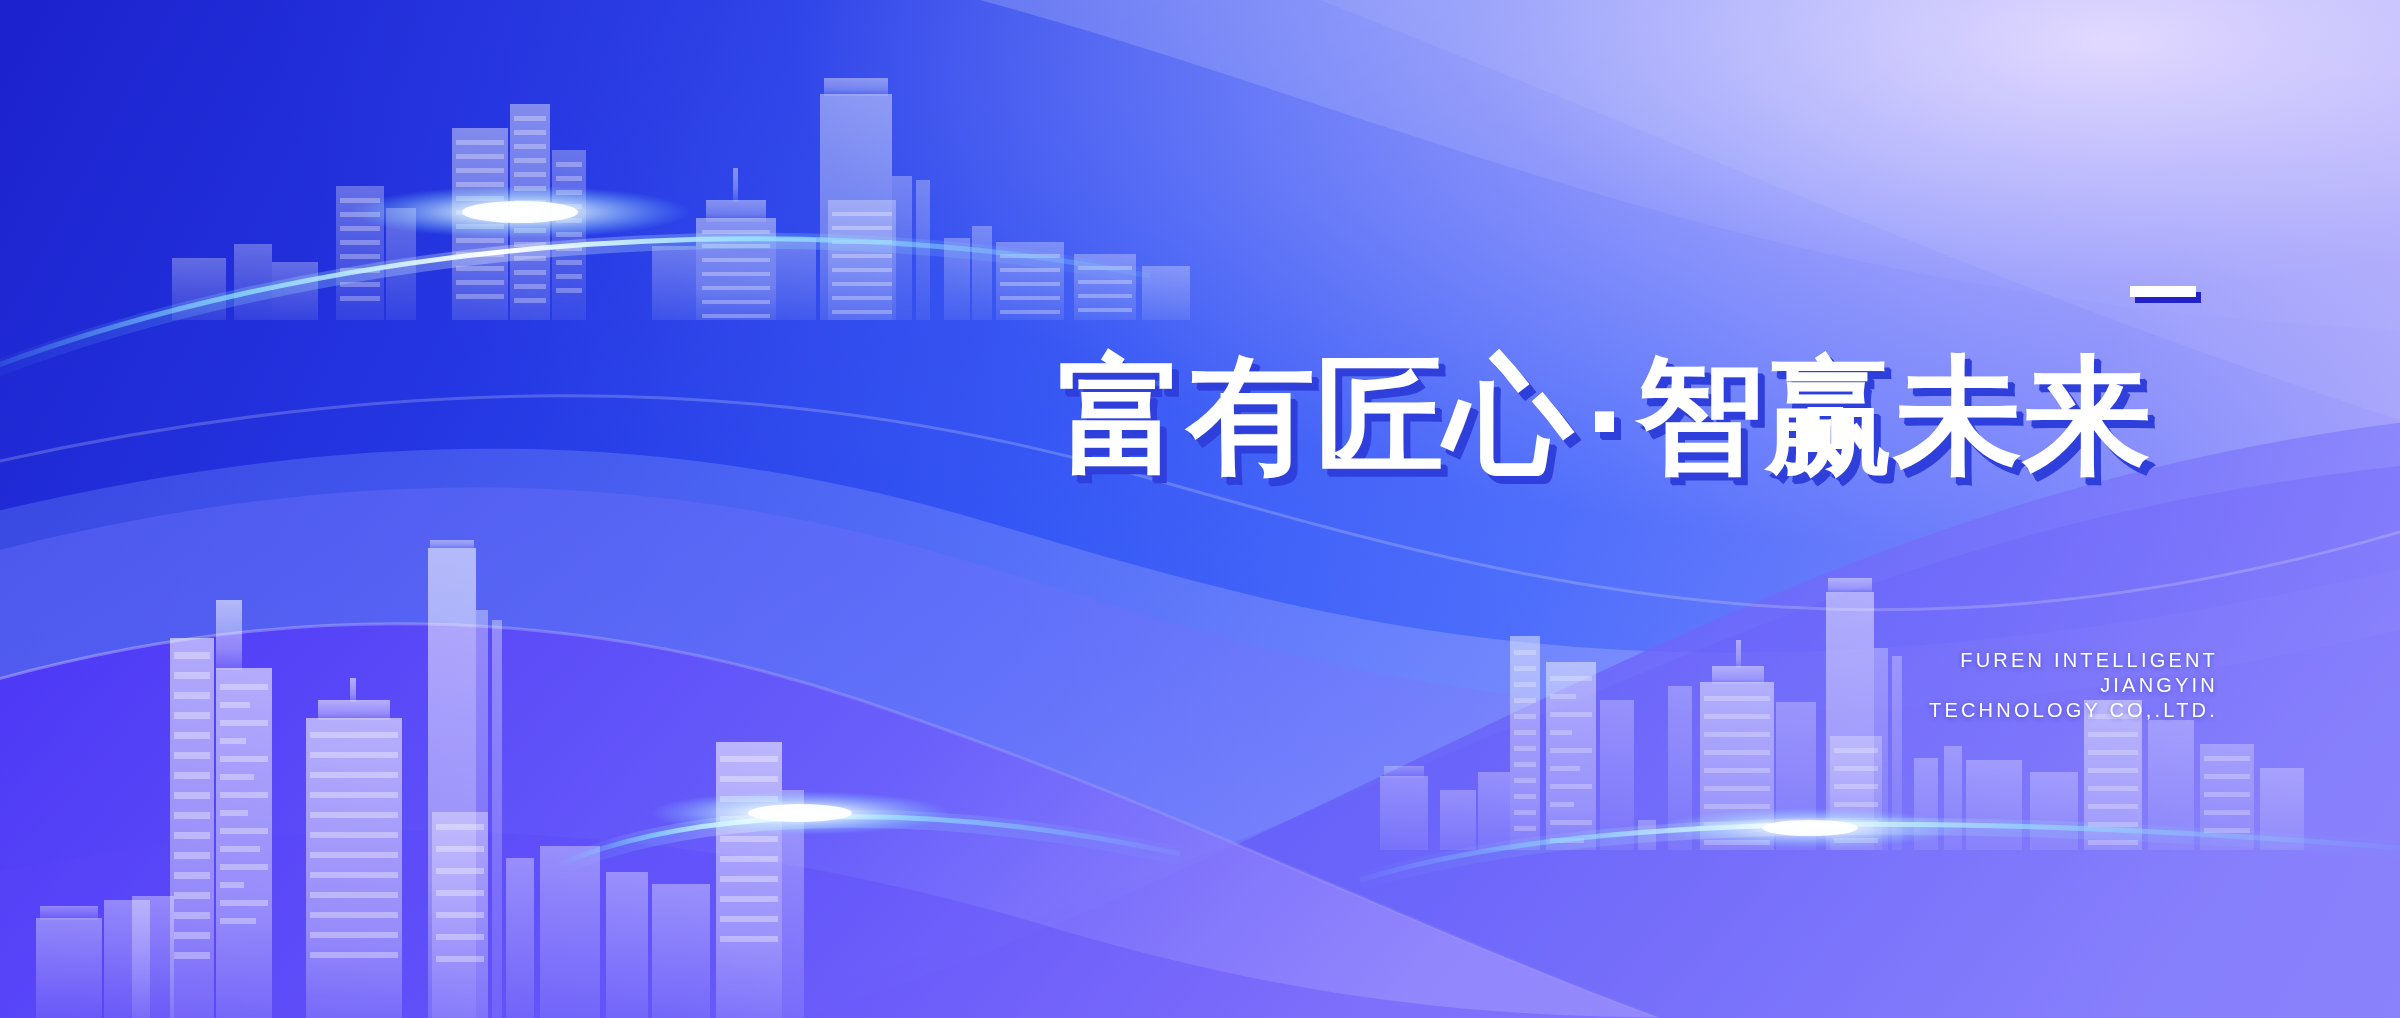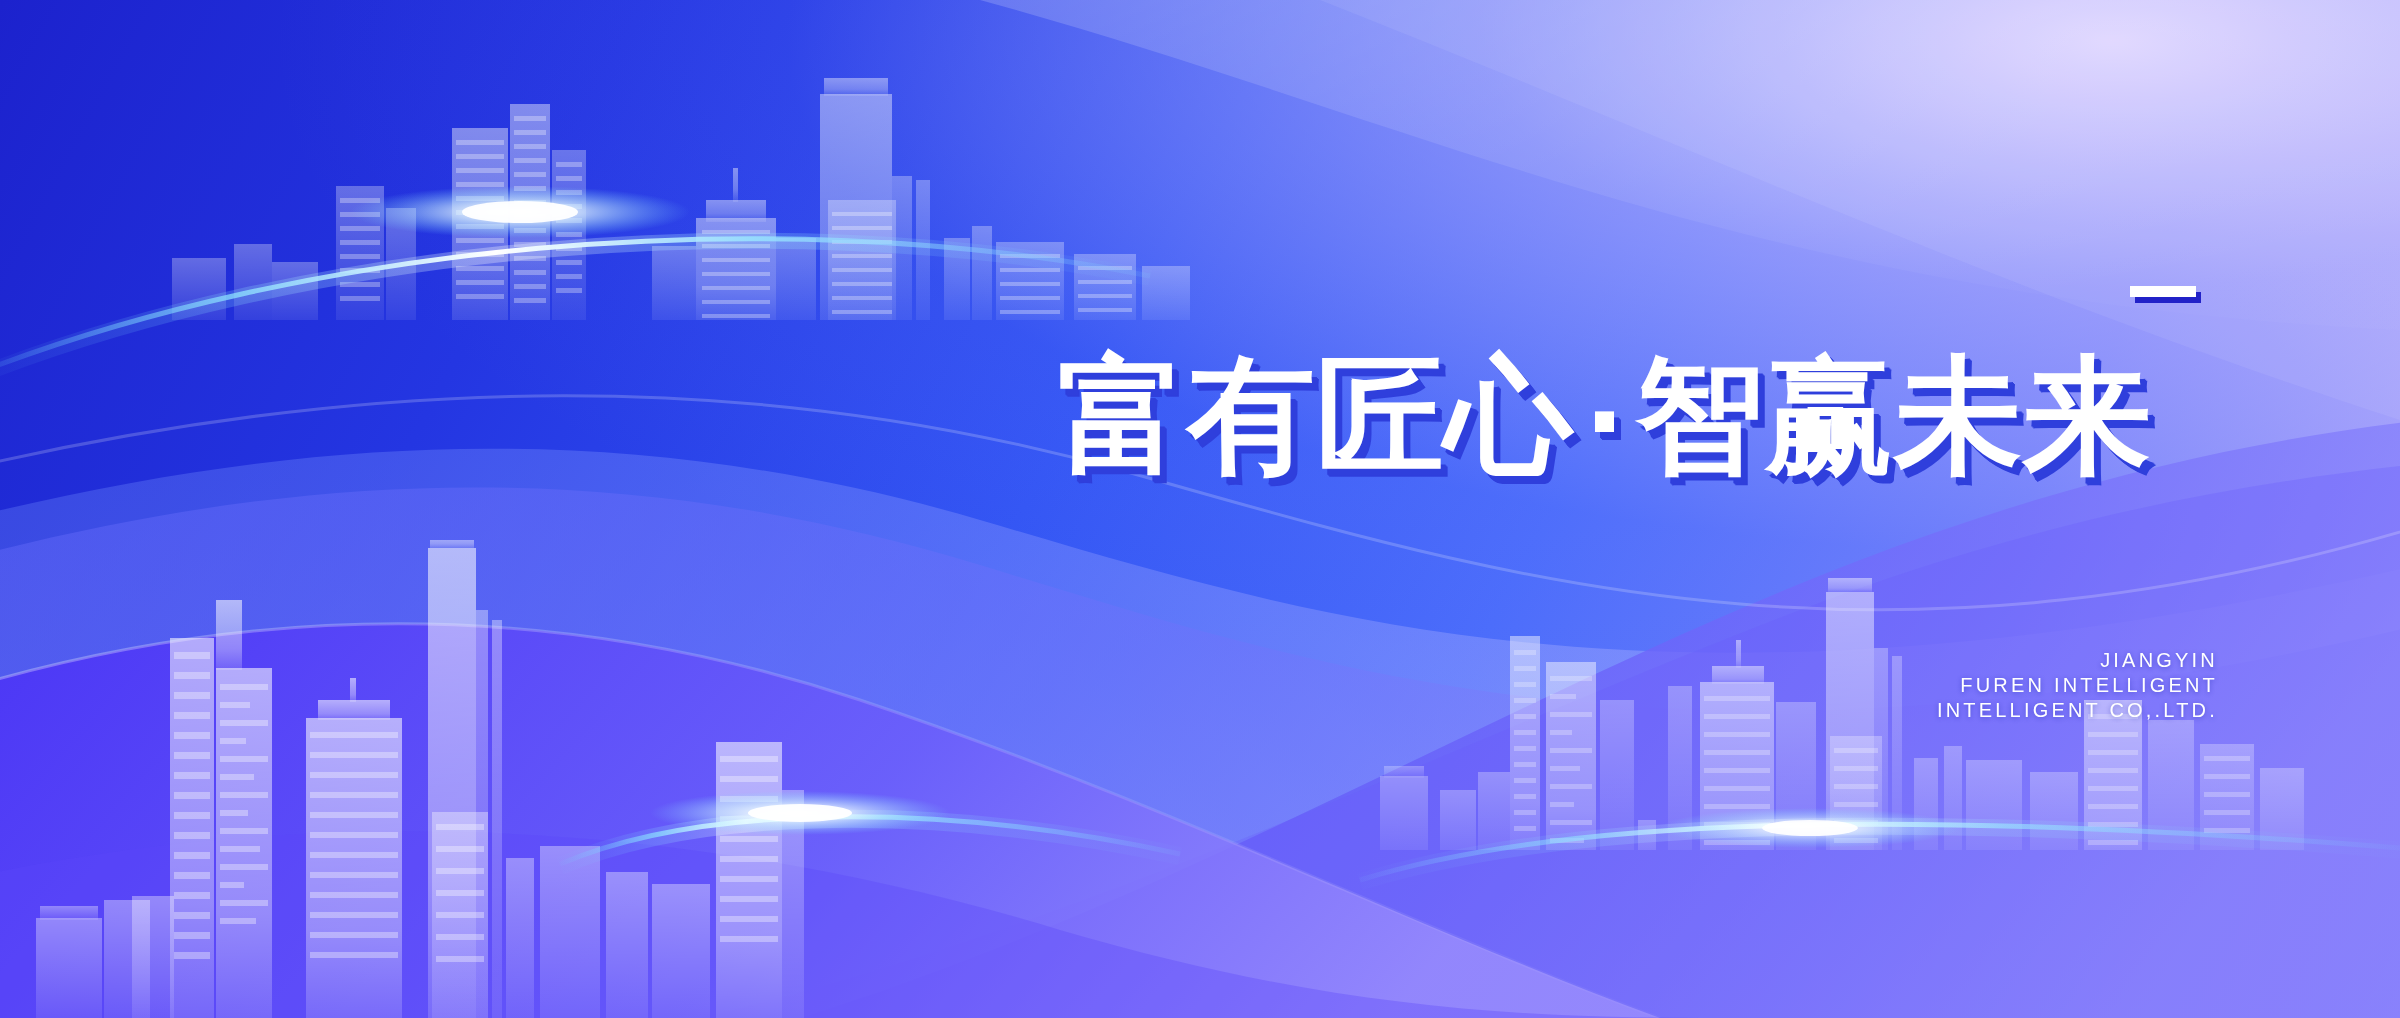--- a/index.html
+++ b/index.html
@@ -521,20 +521,20 @@
   <div id="textblock">
 
     <div id="dash"></div>
 
     <div id="headline">
       <span>富有匠心</span><span class="dot">·</span><span>智赢未来</span>
     </div>
 
 
     <div id="company">
+      <div>FUREN INTELLIGENT</div>
       <div>JIANGYIN</div>
-      <div>FUREN INTELLIGENT</div>
-      <div>INTELLIGENT CO,.LTD.</div>
+      <div>TECHNOLOGY CO,.LTD.</div>
     </div>
 
   </div>
 
 </div>
 
 </body></html>

